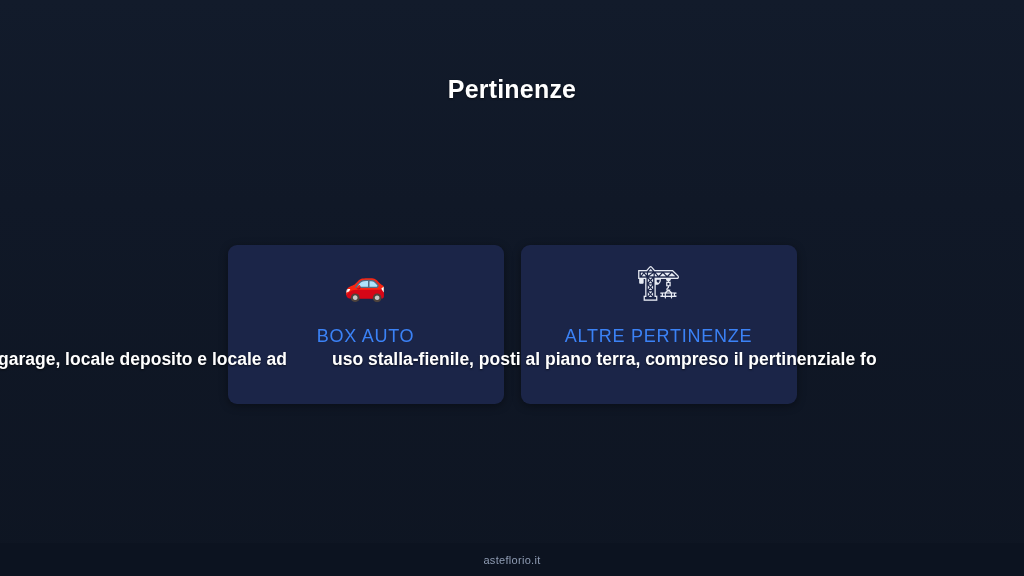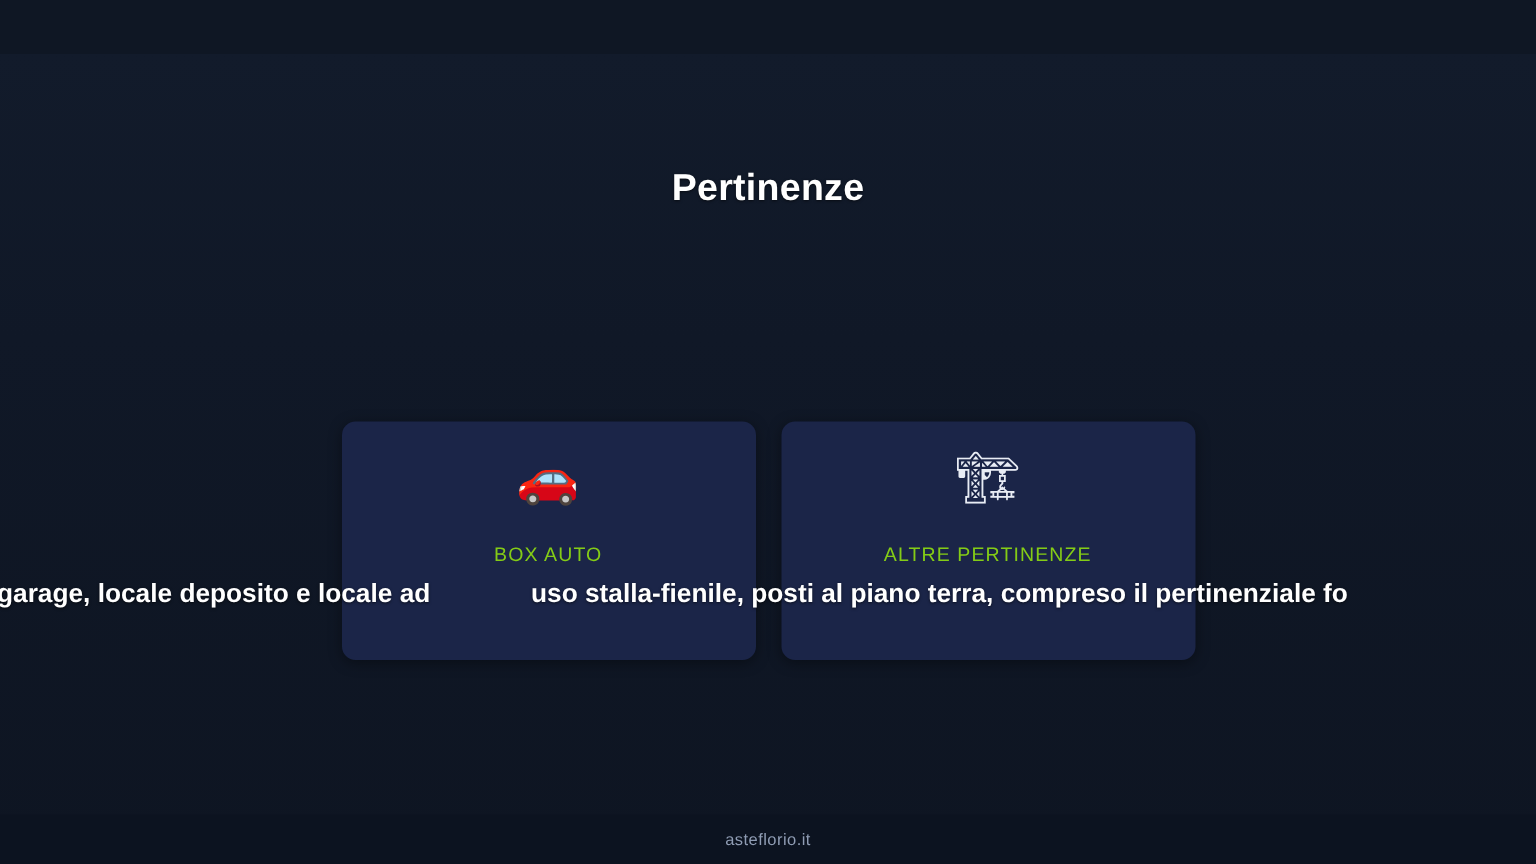--- a/index.html
+++ b/index.html
@@ -14,21 +14,20 @@
     font-family: "Liberation Sans", sans-serif;
     color: #e8ecf4;
     position: relative;
   }
 
   #app-root {
     position: absolute;
     inset: 0;
     background: linear-gradient(180deg, #121b2b 0%, #101827 35%, #0e1522 100%);
     overflow: hidden;
-    margin-top: 36px;
   }
 
   
   #page-title {
     position: absolute;
     top: 58px;
     left: 0;
     width: 100%;
     text-align: center;
     font-size: 25px;
@@ -69,42 +68,42 @@
   .card-icon {
     font-size: 34px;
     line-height: 44px;
     height: 44px;
     display: block;
     user-select: none;
   }
 
   .card-label {
     margin-top: 21px;
-    font-size: 13px;
+    font-size: 18px;
     letter-spacing: 0.75px;
-    color: #84cc16;
+    color: #3b82f6;
     text-align: center;
     text-transform: uppercase;
   }
 
   
   .overflow-text {
     position: absolute;
     top: 348px;
     font-size: 17.5px;
     font-weight: bold;
     color: #ffffff;
     white-space: nowrap;
     line-height: 22px;
     text-shadow: 0 1px 2px rgba(0,0,0,0.6);
     z-index: 3;
     pointer-events: none;
   }
   #overflow-text-left  { left: -2px; }
-  #overflow-text-right { left: 354px; }
+  #overflow-text-right { left: 332px; }
 
   
   #footer-bar {
     position: absolute;
     left: 0;
     bottom: 0;
     width: 100%;
     height: 33px;
     background: #0c1320;
     display: flex;

